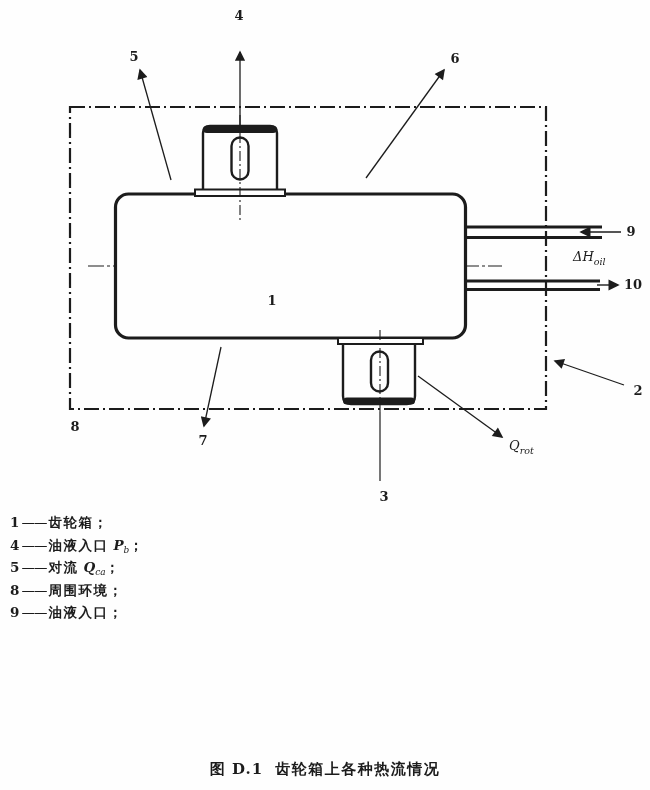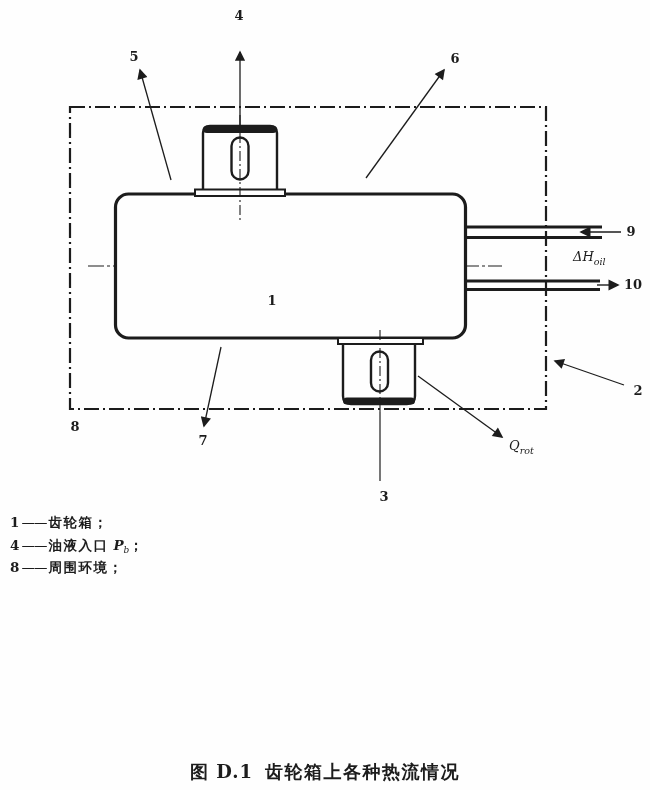--- a/index.html
+++ b/index.html
@@ -17,21 +17,21 @@
   .lnum{font-family:"DejaVu Serif",serif;font-weight:bold;}
   .ldash{font-family:"DejaVu Sans",sans-serif;margin:0 2px;letter-spacing:-1px;}
   .ltext{font-weight:600;letter-spacing:1.5px;}
   .lsym{margin-left:5px;}
   .lsym .base{font-family:"DejaVu Serif",serif;font-style:italic;font-weight:600;}
   .lsym sub{font-family:"DejaVu Serif",serif;font-style:italic;font-size:9px;vertical-align:-3px;letter-spacing:0;}
   .lpunct{font-weight:600;}
 
   .caption{
     position:absolute;left:0;top:760px;width:650px;text-align:center;
-    font-size:18px;font-weight:bold;letter-spacing:1.5px;
+    font-size:15px;font-weight:bold;letter-spacing:1.5px;
   }
   .caption .cap-label{font-family:"DejaVu Serif",serif;margin-right:12px;letter-spacing:1px;}
 </style>
 </head>
 <body>
 
 <div class="page">
 
   <svg width="650" height="510" viewBox="0 0 650 510">
     <defs>
@@ -103,25 +103,27 @@
   </svg>
 
   
   <div class="legend">
     <div class="legend-row"><span class="lnum">1</span><span class="ldash">——</span><span class="ltext">齿轮箱</span><span class="lpunct">；</span></div>
 
 
 
     <div class="legend-row"><span class="lnum">4</span><span class="ldash">——</span><span class="ltext">油液入口</span><span class="lsym"><span class="base">P</span><sub>b</sub></span><span class="lpunct">；</span></div>
 
+    <div class="legend-row"><span class="lnum">5</span><span class="ldash">——</span><span class="ltext">对流</span><span class="lsym"><span class="base">Q</span><sub>ca</sub></span><span class="lpunct">；</span></div>
 
 
 
     <div class="legend-row"><span class="lnum">8</span><span class="ldash">——</span><span class="ltext">周围环境</span><span class="lpunct">；</span></div>
 
+    <div class="legend-row"><span class="lnum">9</span><span class="ldash">——</span><span class="ltext">油液入口</span><span class="lpunct">；</span></div>
 
   </div>
 
   
 
   
   <div class="caption">
     <span class="cap-label">图 D.1</span><span>齿轮箱上各种热流情况</span>
   </div>
 

